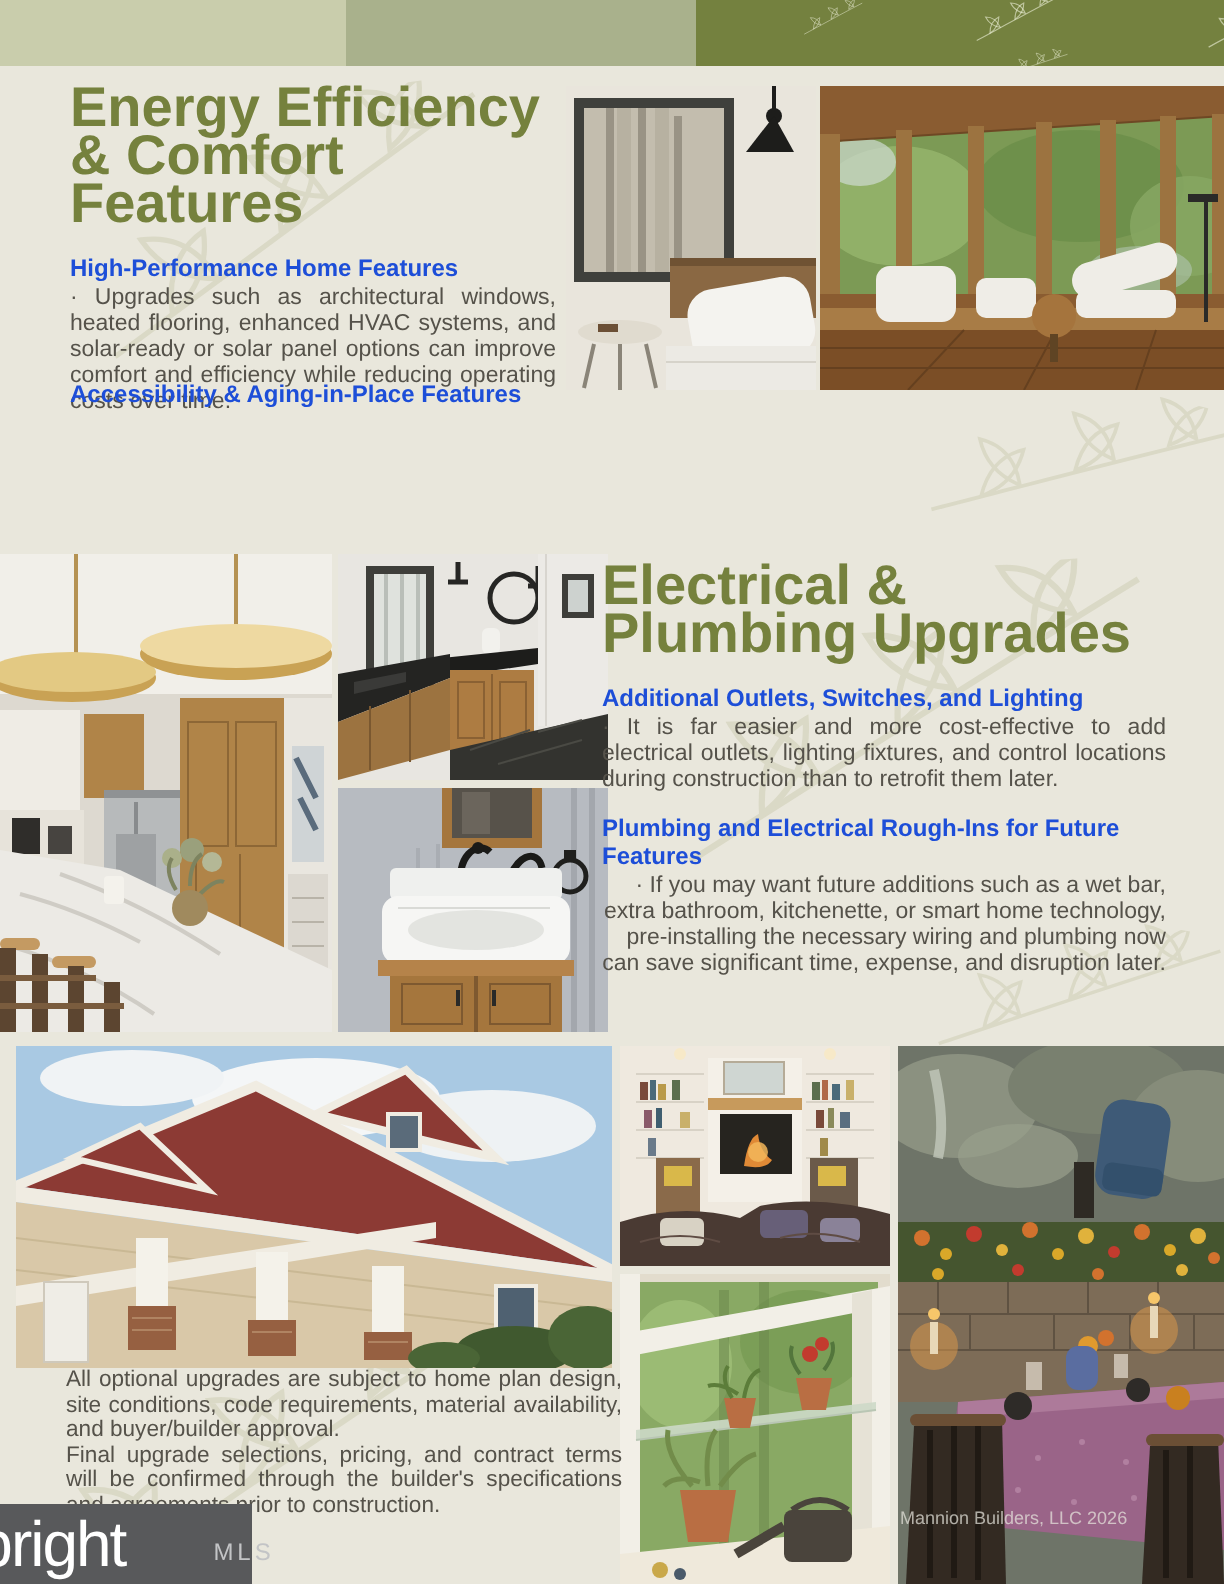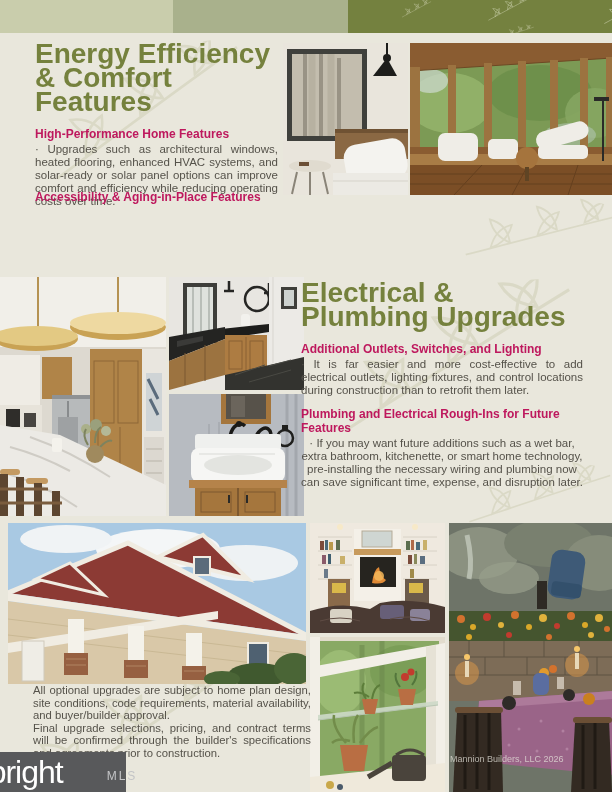--- a/index.html
+++ b/index.html
@@ -9,23 +9,23 @@
   .banner{position:absolute;left:0;top:0;width:612px;height:33px;display:flex;z-index:3;}
   .seg-light{width:173px;background:#c9cdac;}
   .seg-mid{width:175px;background:#a9b18c;}
   .seg-dark{flex:1;background:#74813f;position:relative;overflow:hidden;}
   .banner-leaves{position:absolute;left:0;top:0;stroke:rgba(240,243,220,.6);fill:none;}
   
   .wm{position:absolute;stroke:#cfceb5;fill:none;opacity:.55;z-index:0;}
   
   .sec{position:absolute;z-index:2;}
   .h-main{font-size:28px;line-height:24px;font-weight:bold;color:#75813d;margin:0 0 13px;}
-  .subhead{font-size:12px;line-height:14px;font-weight:bold;color:#be185d;margin:0 0 2px;}
+  .subhead{font-size:12px;line-height:14px;font-weight:bold;color:#1d4ed8;margin:0 0 2px;}
   .body{font-size:11.5px;line-height:13px;color:#55524a;text-align:justify;margin:0 0 10px;}
-  .body.ragged{text-align:center;}
+  .body.ragged{text-align:right;}
   .sec-energy{left:35px;top:42px;width:243px;}
   .sec-energy .h-main{width:250px;}
   .sec-access{left:35px;top:190px;width:448px;}
   .sec-electrical{left:301px;top:281px;width:282px;}
   .sec-note{left:33px;top:684px;width:278px;}
   .note-title{font-size:12px;font-weight:bold;color:#75813d;margin:0 0 12px;}
   .note-body{font-size:11.3px;line-height:12.6px;color:#55524a;text-align:justify;margin:0;}
   
   .photo{position:absolute;margin:0;z-index:1;}
   .photo svg{display:block;width:100%;height:100%;}

